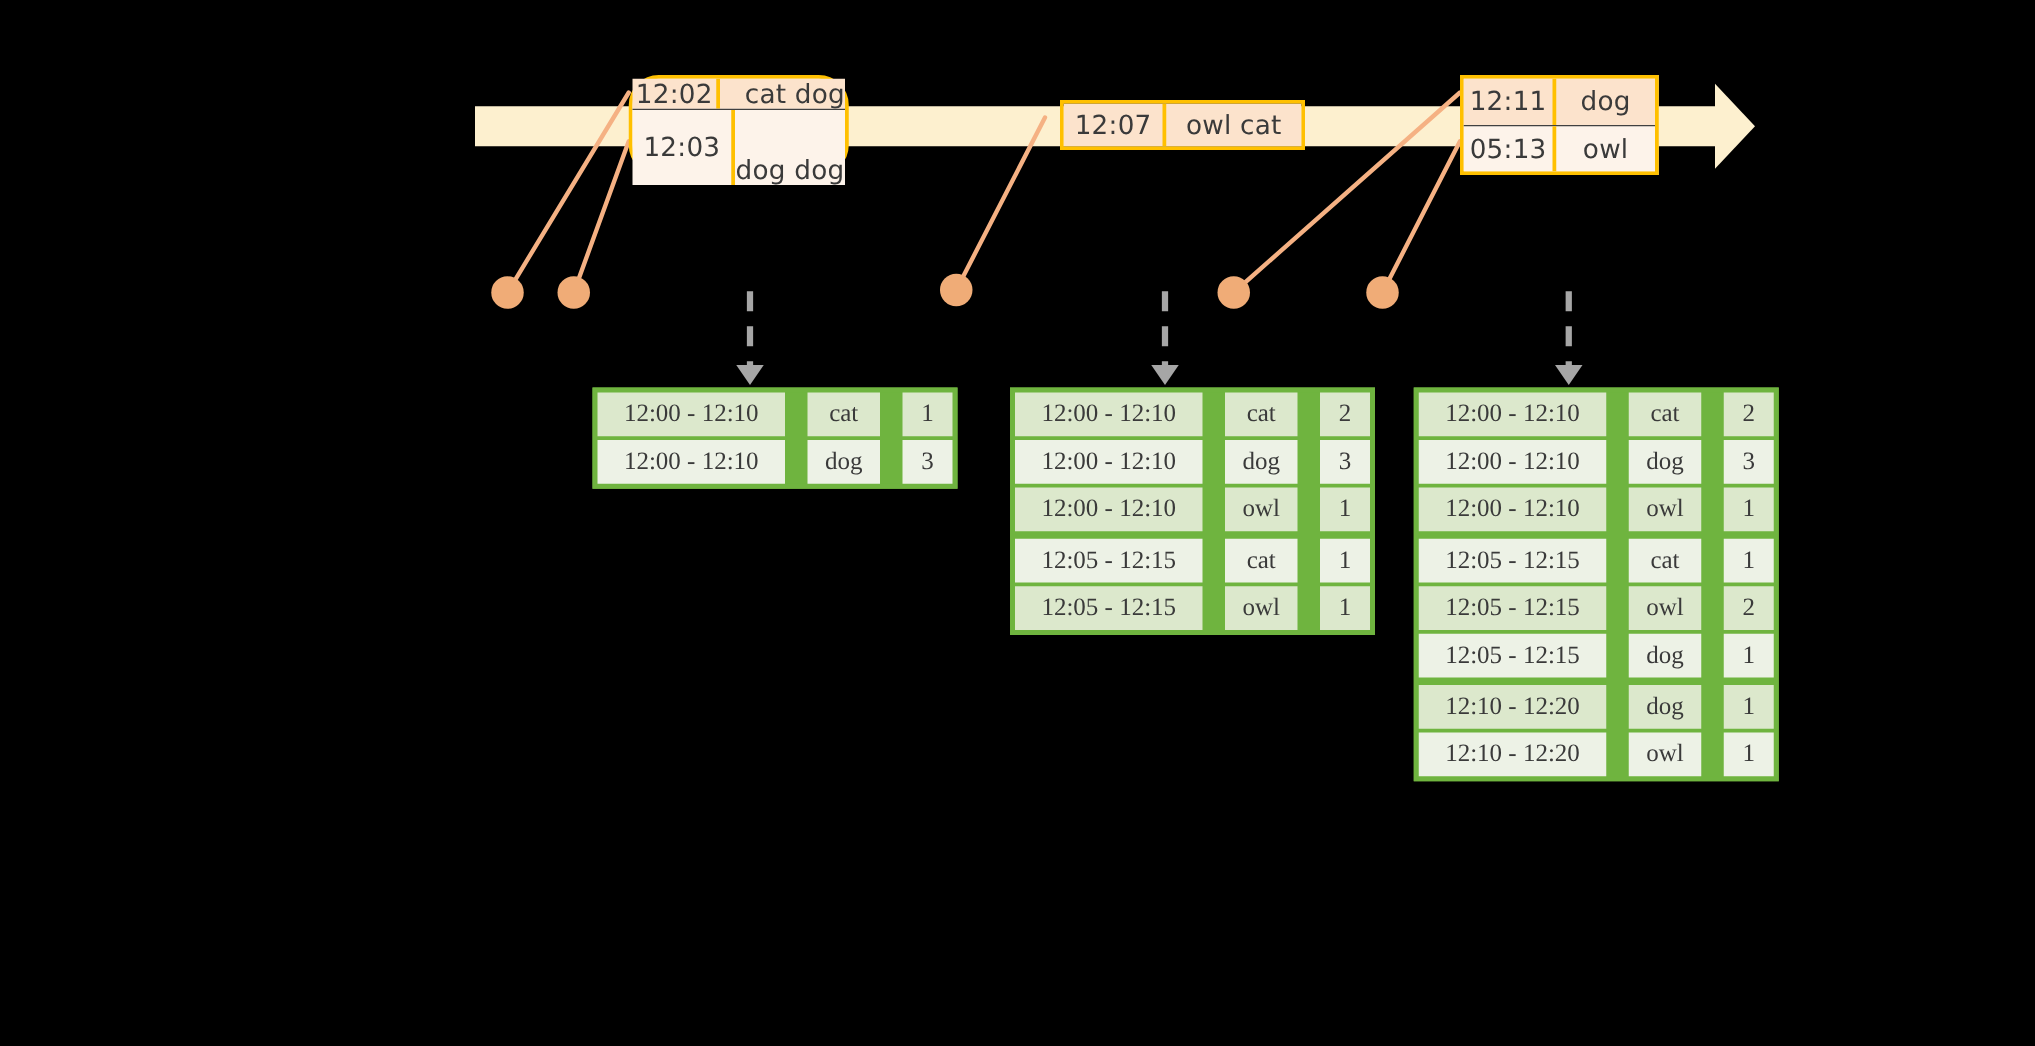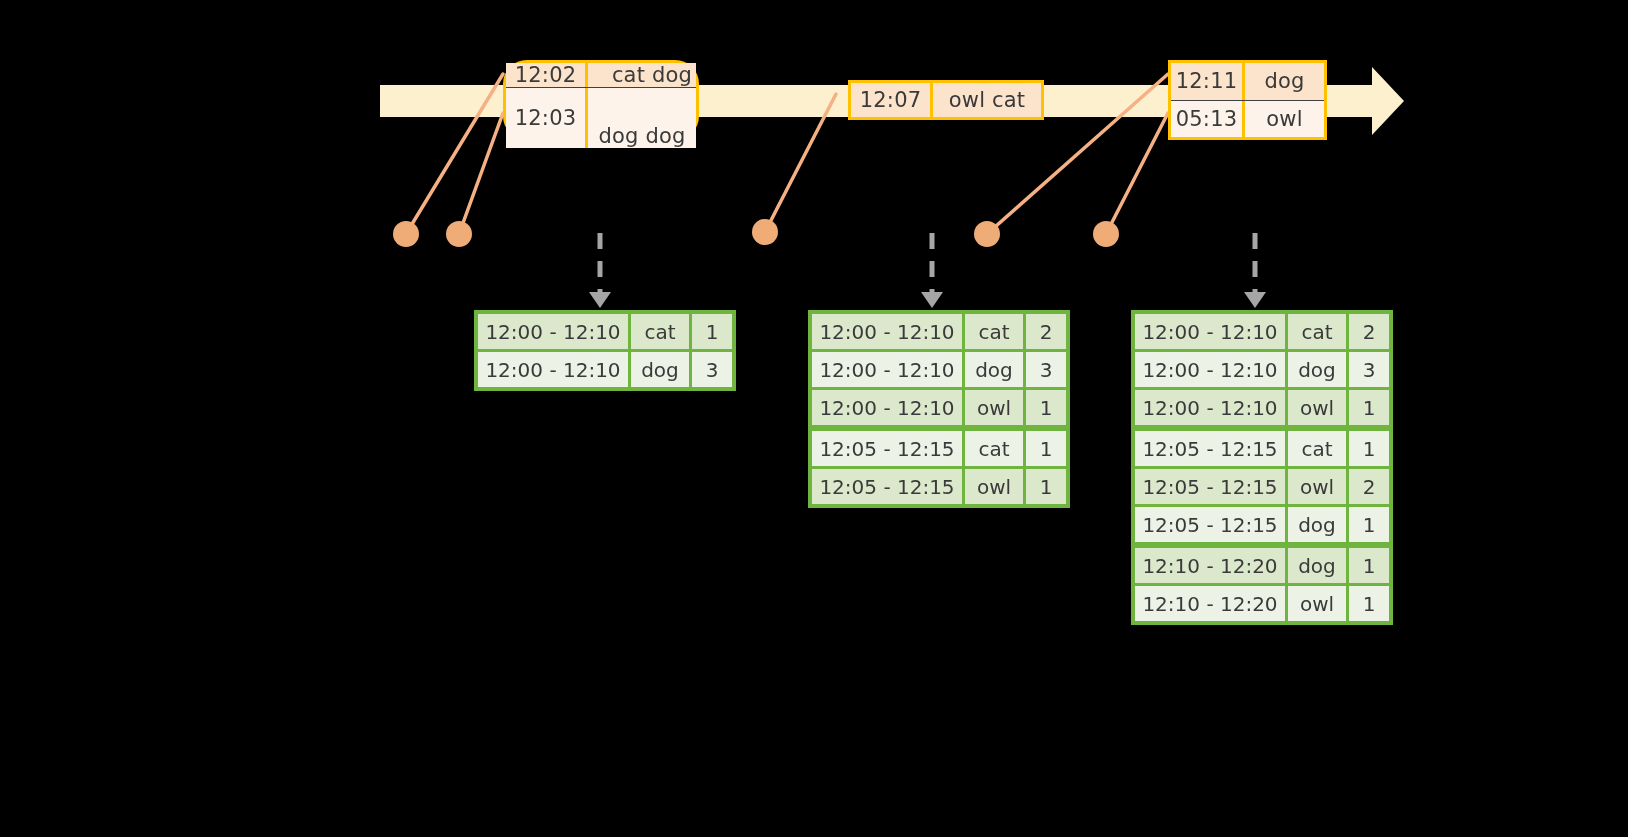--- a/index.html
+++ b/index.html
@@ -71,22 +71,23 @@
     border: 4px solid #6FB43F;
     box-sizing: border-box;
     background: #6FB43F;
     display: flex;
     flex-direction: column;
     gap: 3px;
     padding: 0px;
   }
   .res-row {
     display: flex;
-    gap: 3px;
+    gap: 18px;
     height: 35px;
+    font-family: Liberation Serif, serif;
   }
   .res-cell {
     display: flex;
     align-items: center;
     justify-content: center;
     box-sizing: border-box;
     color: #3a3a3a;
     font-size: 20px;
     white-space: nowrap;
   }
@@ -122,21 +123,21 @@
         <line x1="600" y1="233" x2="600" y2="294" stroke="#A6A6A6" stroke-width="5" stroke-dasharray="16 12"></line>
         <polygon points="589,292 611,292 600,308" fill="#A6A6A6"></polygon>
         <line x1="932" y1="233" x2="932" y2="294" stroke="#A6A6A6" stroke-width="5" stroke-dasharray="16 12"></line>
         <polygon points="921,292 943,292 932,308" fill="#A6A6A6"></polygon>
         <line x1="1255" y1="233" x2="1255" y2="294" stroke="#A6A6A6" stroke-width="5" stroke-dasharray="16 12"></line>
         <polygon points="1244,292 1266,292 1255,308" fill="#A6A6A6"></polygon>
       </g>
   </svg>
 
   <div id="event-layer">
-      <div class="event-box" style="left: 503px; top: 60px; width: 196px; height: 80px; border-radius: 24px;">
+      <div class="event-box" style="left: 503px; top: 60px; width: 176px; height: 80px; border-radius: 24px;">
         <div class="event-row shade-a">
           <div class="event-cell time" style="width: 82px;">12:02</div>
           <div class="event-cell words" style="flex: 1 1 auto; padding-left: 20px;">cat dog</div>
         </div>
         <div class="event-row shade-b">
           <div class="event-cell time" style="width: 82px;">12:03</div>
           <div class="event-cell words" style="flex: 1 1 auto; margin-top: 36px;">dog dog</div>
         </div>
       </div>
       <div class="event-box" style="left: 836px; top: 80px; width: 196px; height: 40px; margin-left: 12px;">

